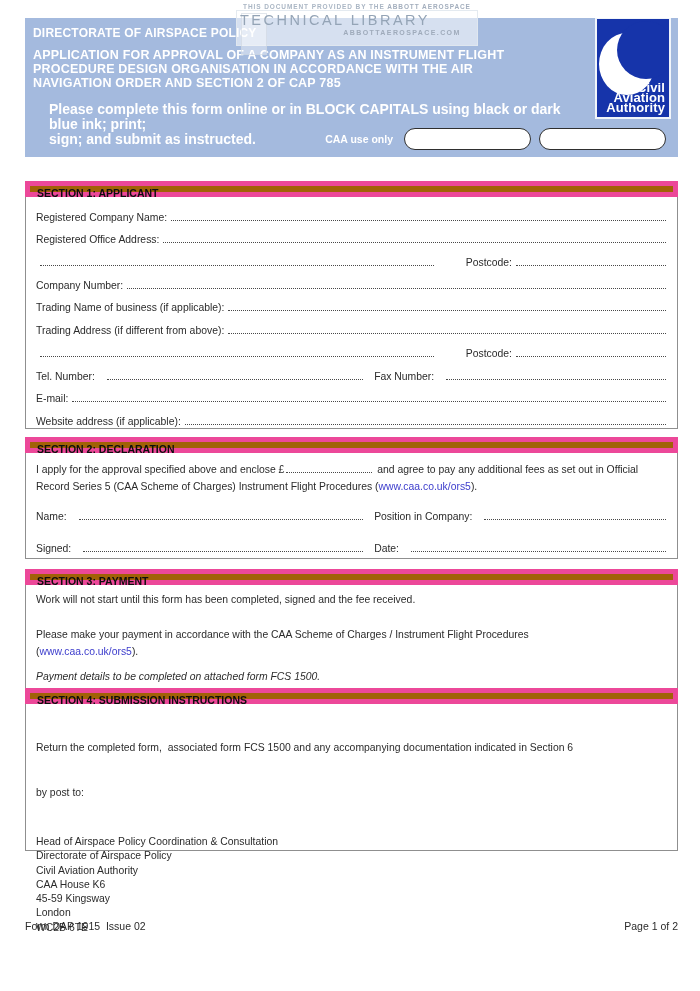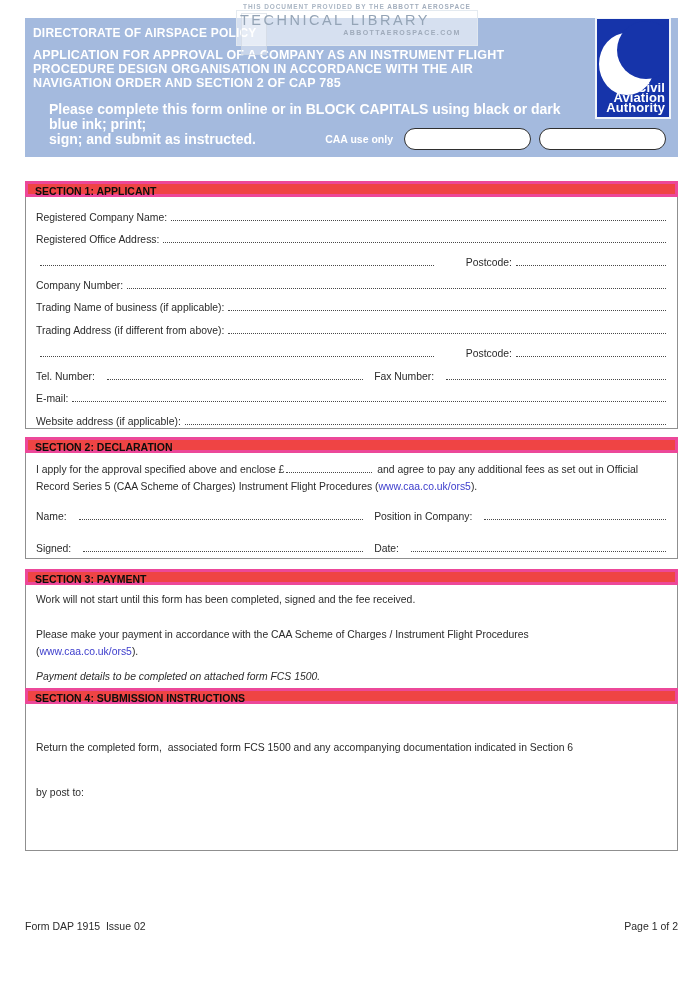--- a/index.html
+++ b/index.html
@@ -88,21 +88,21 @@
   .caa-logo-text {
     position:absolute; right:4px; bottom:4px; text-align:right;
     font-size:13px; font-weight:bold; color:#ffffff; line-height:10px;
     letter-spacing:0.1px;
   }
 
   
   .section { position:absolute; left:25px; width:653px; }
   .sec1 { top:181px; } .sec2 { top:437px; } .sec3 { top:569px; } .sec4 { top:688px; }
   .sec-bar {
-    height:16px; background:#ef4444; border:3px solid #ec4899;
+    height:16px; background:#a16207; border:5px solid #ec4899;
     font-size:10.5px; font-weight:bold; color:#0d0d0d;
     line-height:14px; padding-left:7px;
   }
   .sec-body {
     border:1px solid #8f8f8f; border-top:none; background:#ffffff;
     font-size:10.4px; color:#2b2b2b;
   }
   .sec1 .sec-body { height:232px; padding:4px 10px 0 10px; }
   .sec2 .sec-body { height:106px; padding:8px 10px 0 10px; }
   .sec3 .sec-body { height:110px;  padding:6px 10px 8px 10px; }
@@ -275,19 +275,28 @@
   </div>
 </div>
 
 <div class="section sec4">
   <div class="sec-bar">SECTION 4: SUBMISSION INSTRUCTIONS</div>
   <div class="sec-body">
     <div class="s4-para">
       <div>Return the completed form,  associated form FCS 1500 and any accompanying documentation indicated in Section 6</div>
       <div>by post to:</div>
     </div>
+    <div class="s4-addr">
+      <div>Head of Airspace Policy Coordination &amp; Consultation</div>
+      <div>Directorate of Airspace Policy</div>
+      <div>Civil Aviation Authority</div>
+      <div>CAA House K6</div>
+      <div>45-59 Kingsway</div>
+      <div>London</div>
+      <div>WC2B 6TE</div>
+    </div>
   </div>
 </div>
 
 <div class="footer">
   <span class="left">Form DAP 1915  Issue 02</span>
   <span>Page 1 of 2</span>
 </div>
 
 </body></html>

